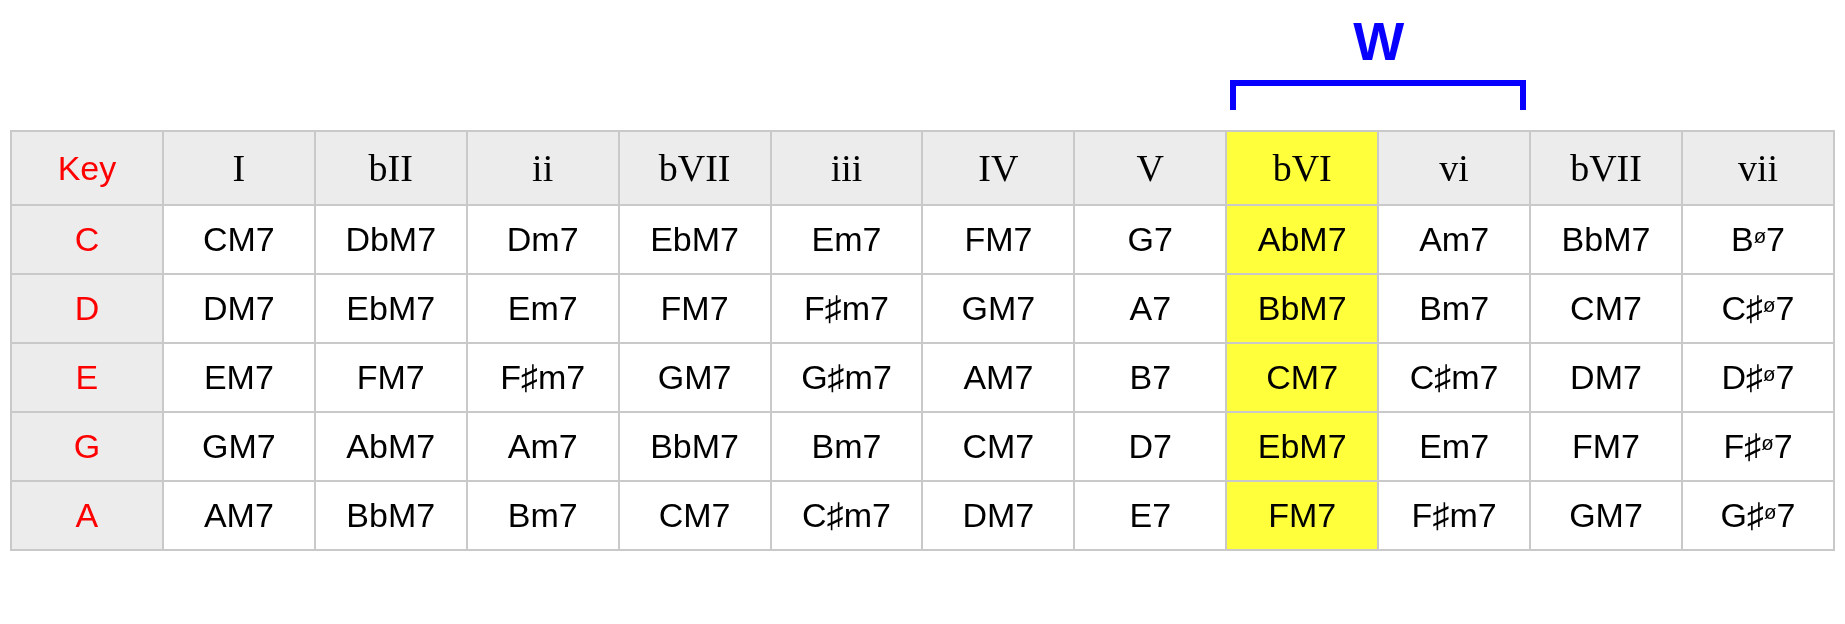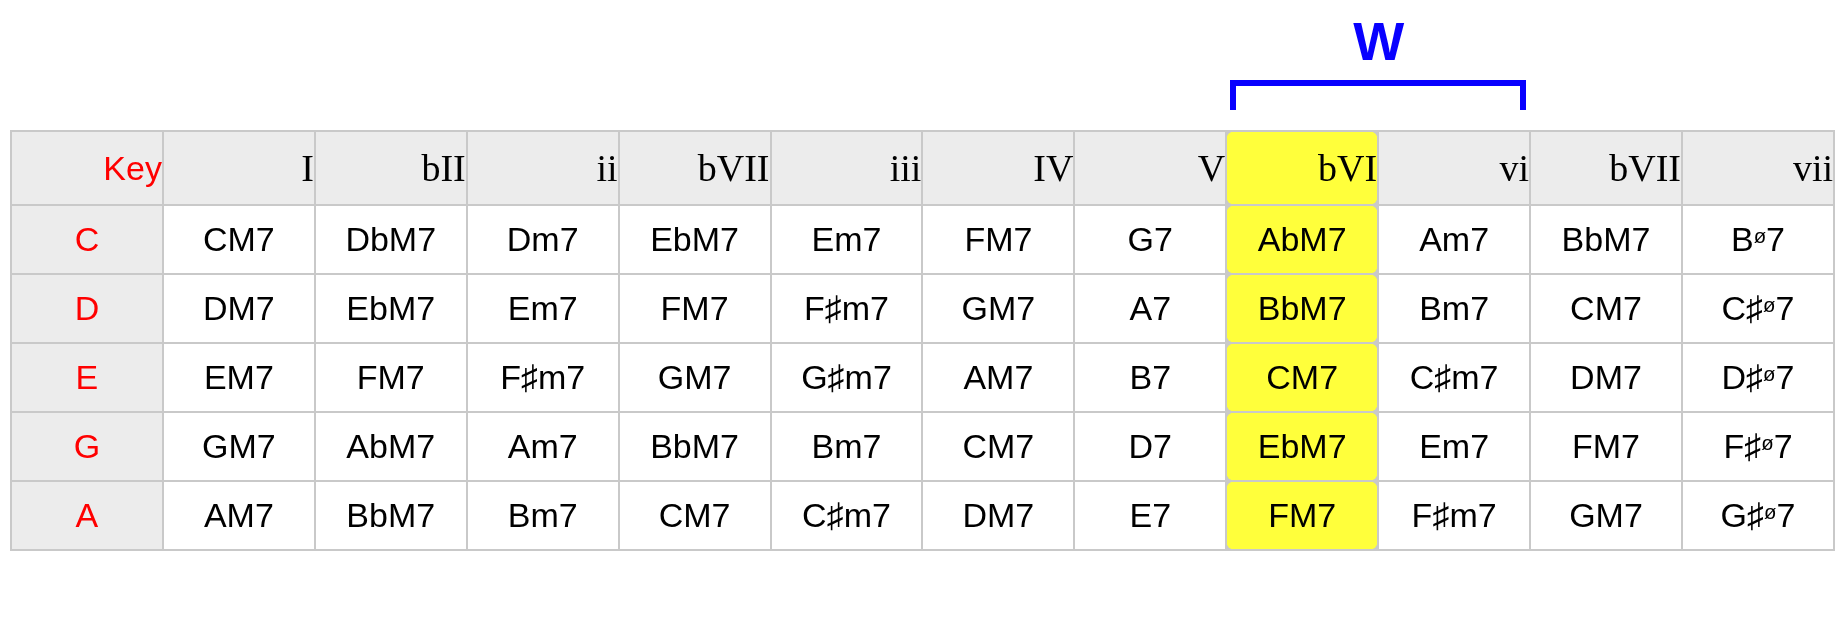--- a/index.html
+++ b/index.html
@@ -39,37 +39,35 @@
     border: 2px solid #c9c9c9;
     padding: 14px 0;
     text-align: center;
     font-size: 34px;
     font-weight: 400;
   }
   th {
     background: #ececec;
     font-family: "Times New Roman", Times, serif;
     font-size: 38px;
-    text-align: right;
   }
   th.key-head {
     color: #ff0000;
     font-family: Arial, Helvetica, sans-serif;
     font-size: 34px;
   }
   td {
     background: #ffffff;
   }
   td.key-cell {
     background: #ececec;
     color: #ff0000;
   }
   .hl {
     background: #ffff3b !important;
-    border-radius: 9px;
   }
   .halfdim { font-size: 0.6em; vertical-align: 8px; }
   .sharp { font-family: "Times New Roman", Times, serif; }
 </style>
 </head>
 <body>
 
 <div class="wrap">
   <div class="annot">
     <span class="w-label" style="left: 1343.16px;">W</span>

